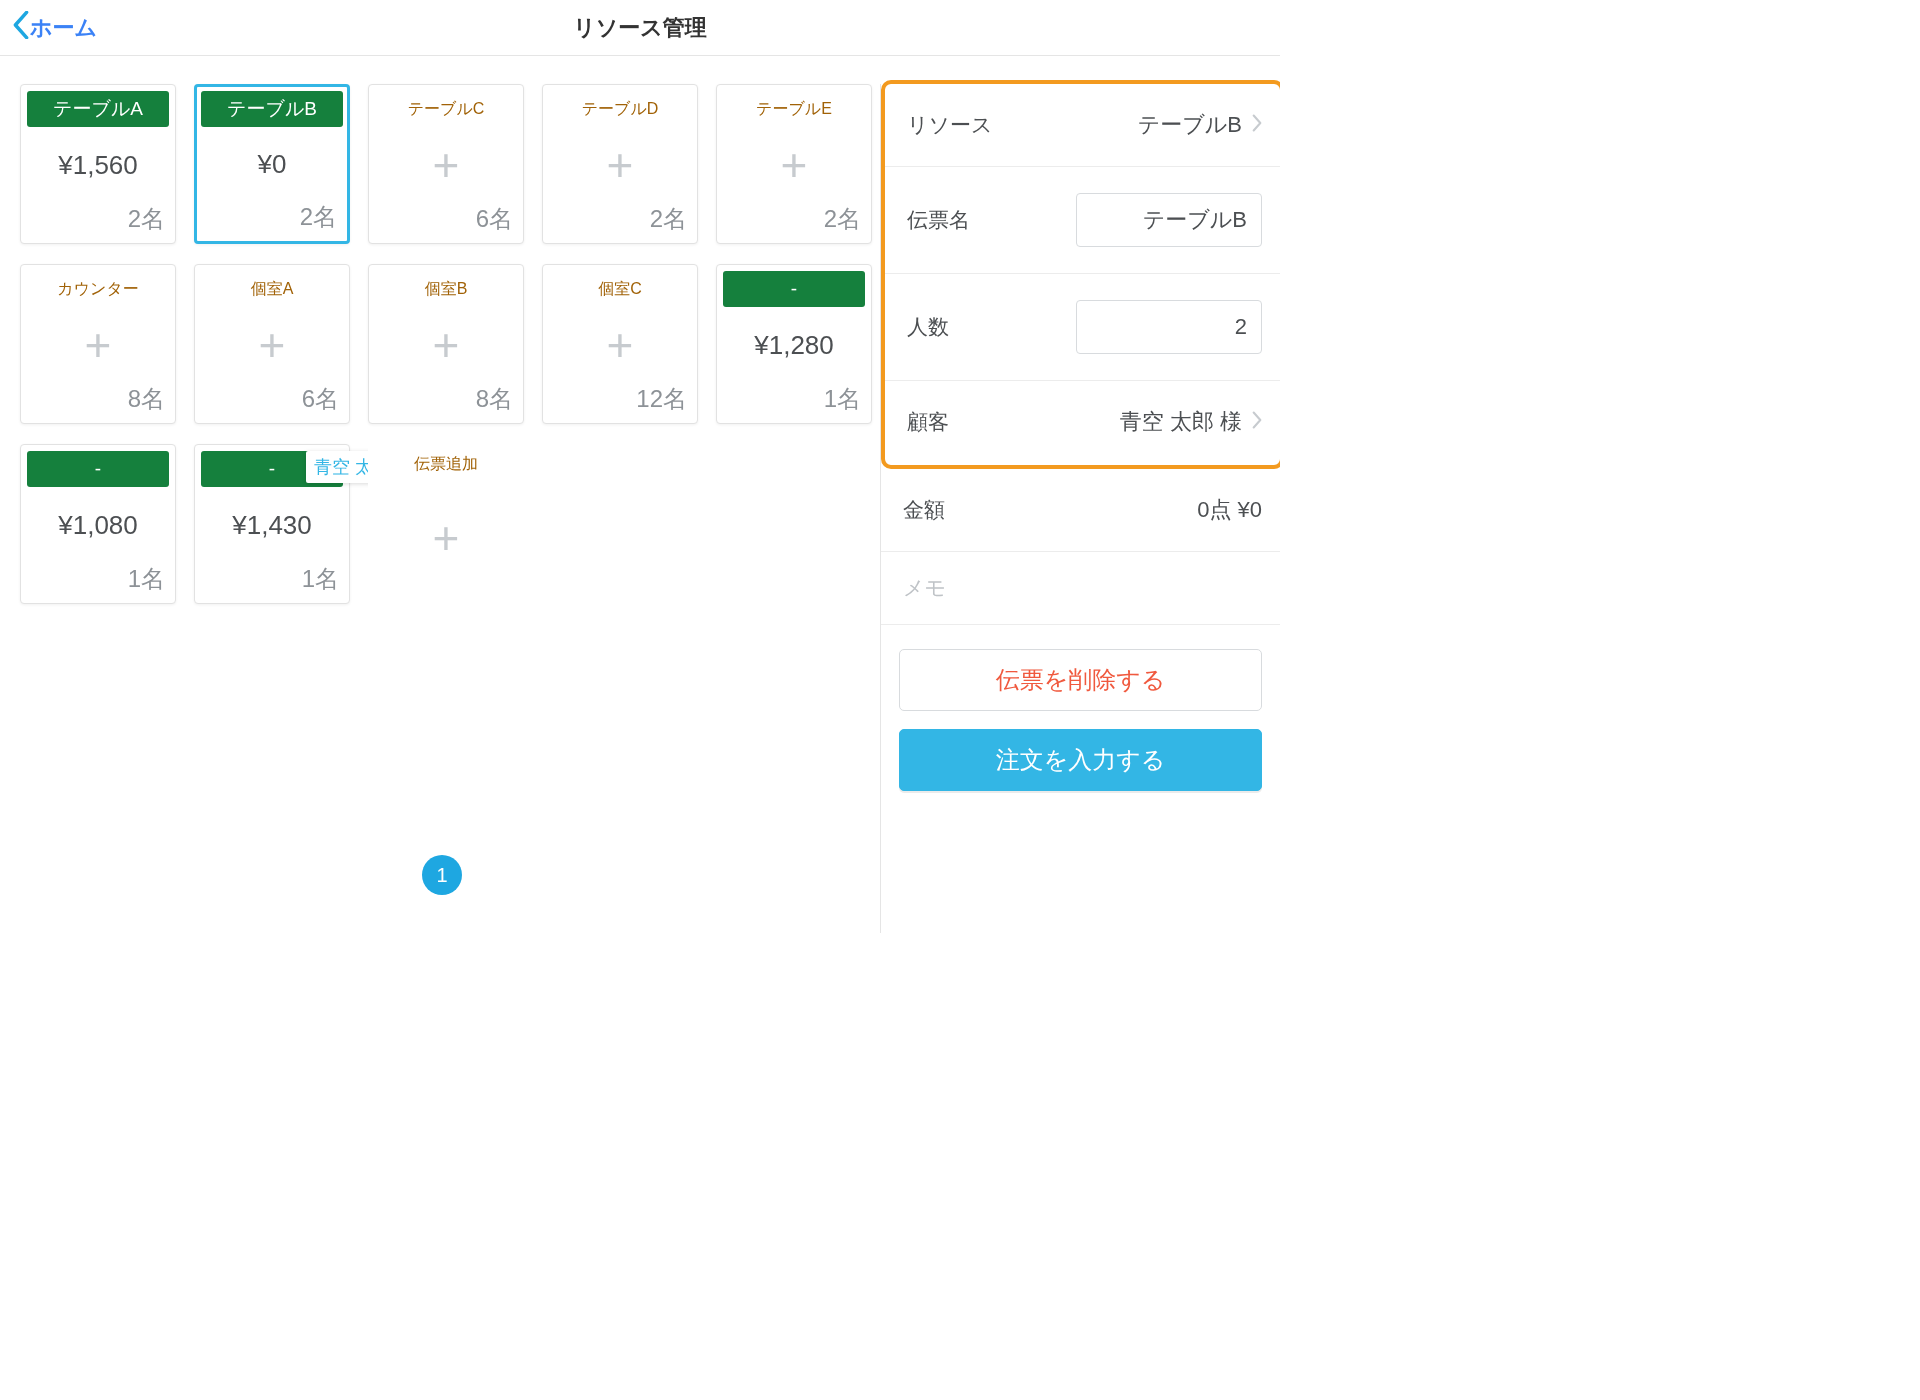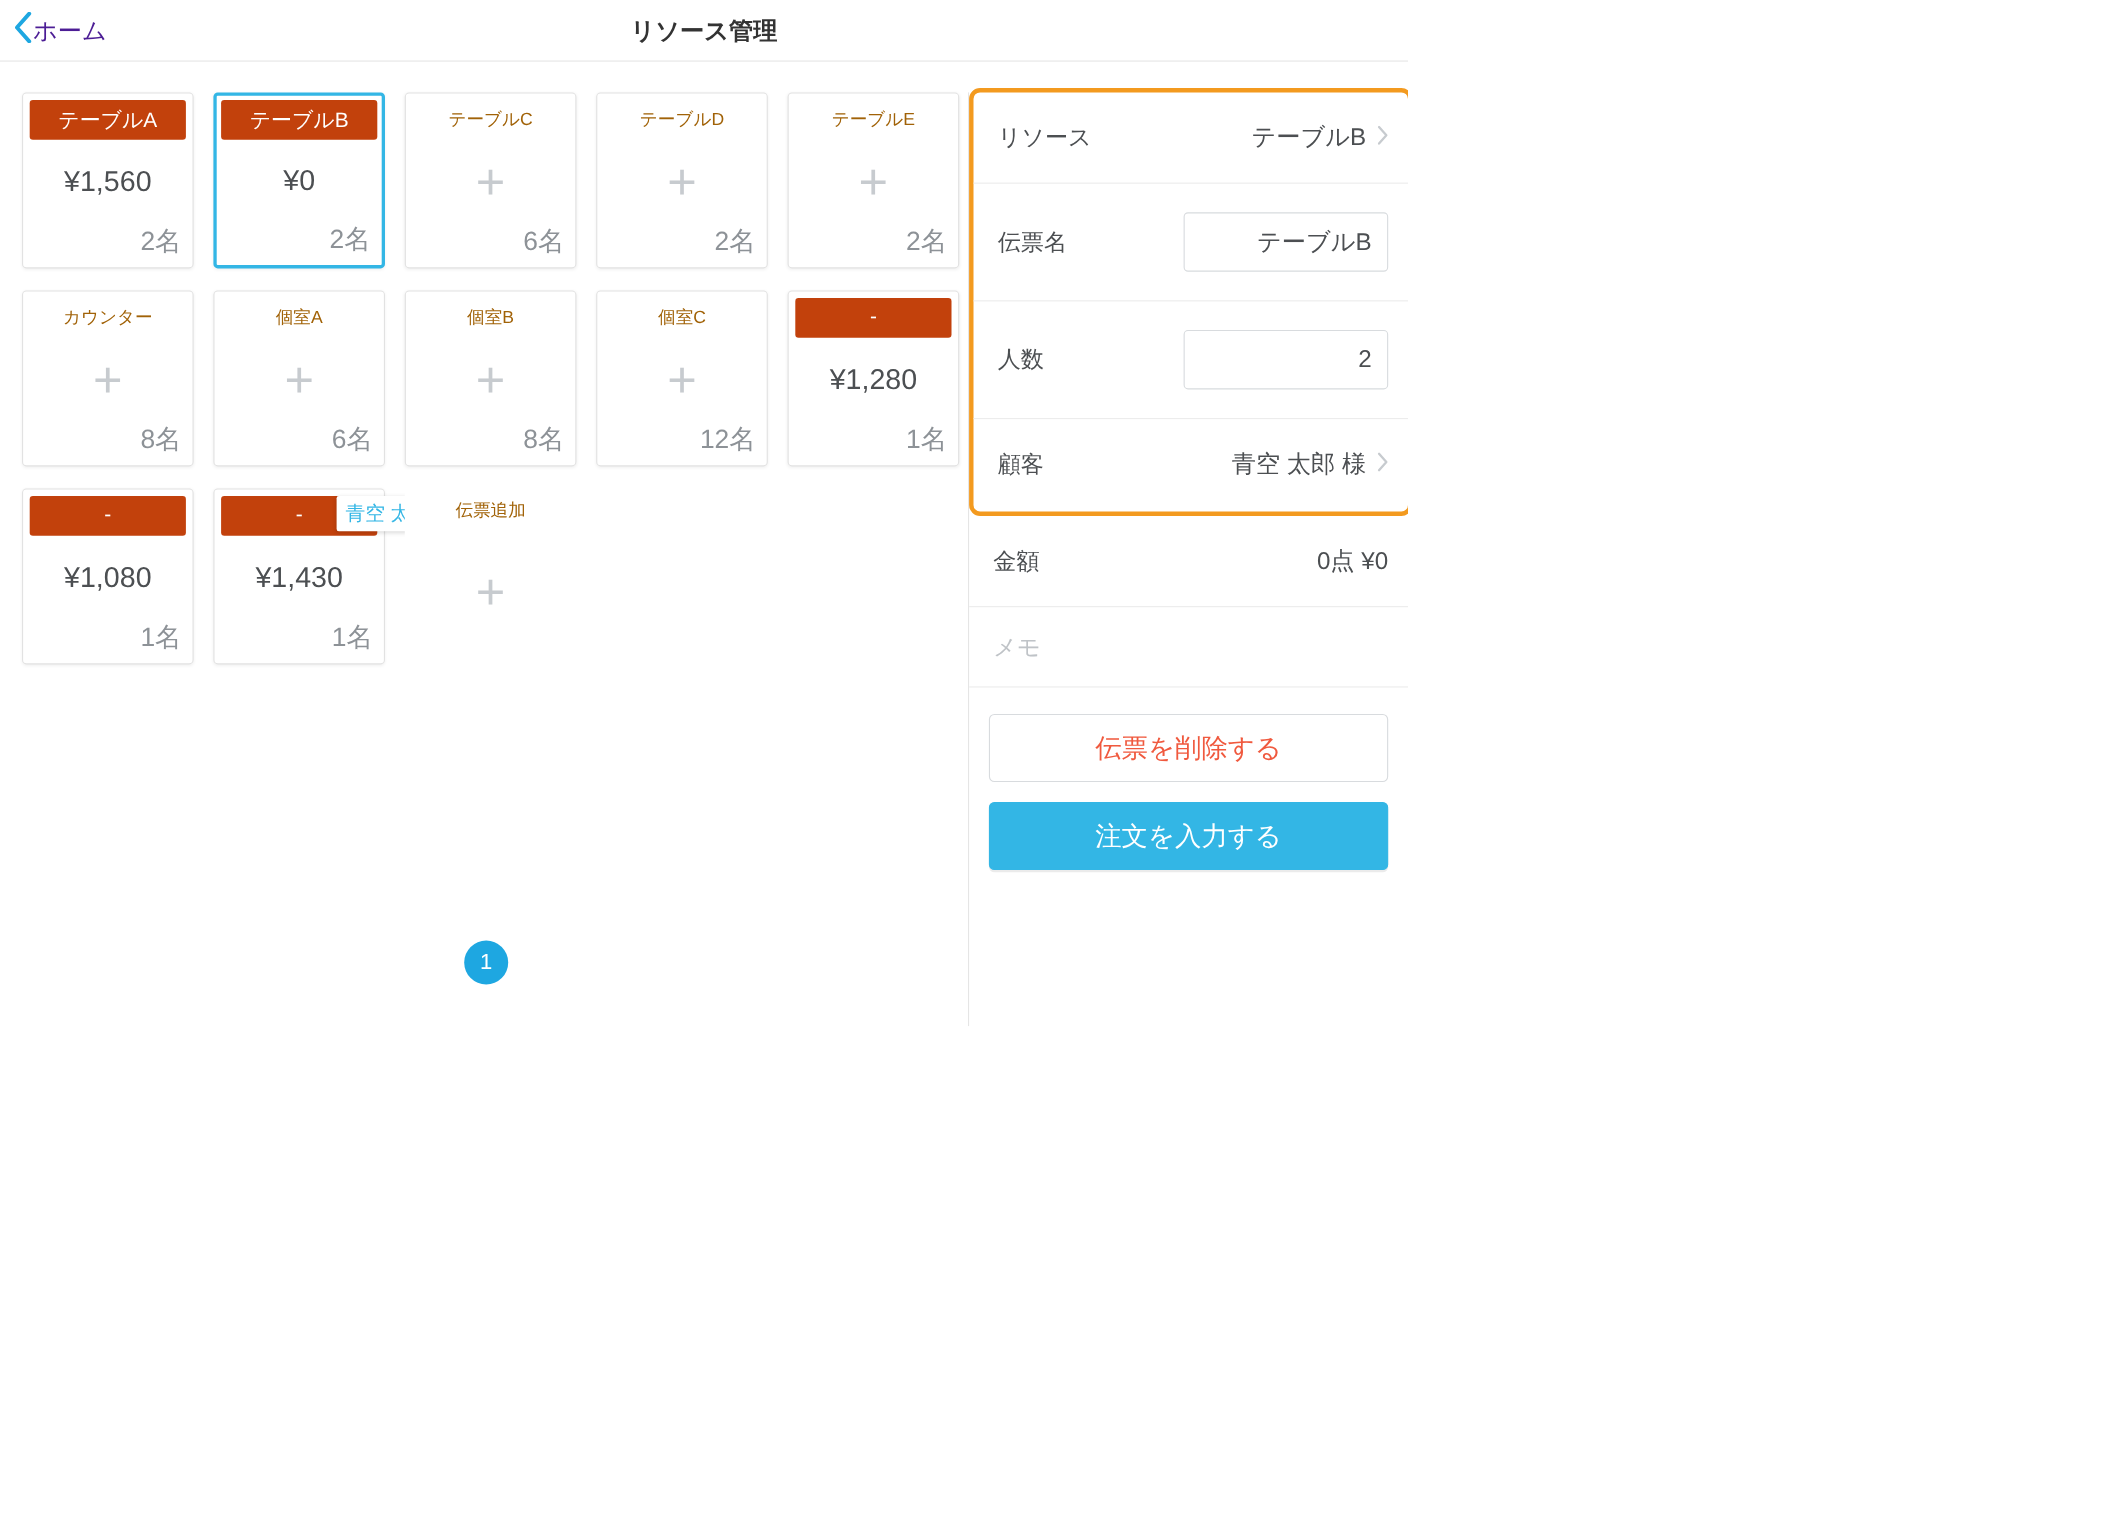--- a/index.html
+++ b/index.html
@@ -17,21 +17,21 @@
   .header {
     height: 56px;
     border-bottom: 1px solid #e5e5e5;
     display:flex;
     align-items:center;
     position:relative;
     padding: 0 12px;
   }
   .back {
     display:flex; align-items:center;
-    color:#4c1d95; font-size:22px; cursor:pointer;
+    color:#3b82f6; font-size:22px; cursor:pointer;font-weight:bold;
   }
   .back svg { width:18px; height:28px; }
   .title {
     position:absolute; left:50%; transform:translateX(-50%);
     font-size:22px; font-weight:600; color:#333;
   }
 
   .body { flex:1; display:flex; }
 
   
@@ -56,21 +56,21 @@
     position:relative;
     box-shadow:0 1px 3px rgba(0,0,0,.06);
   }
   .card .label {
     margin:6px 6px 0 6px;
     width:calc(100% - 12px); height:36px;
     border-radius:3px;
     display:flex;align-items:center;justify-content:center;
     font-size:19px;
   }
-  .card .label.blue { background:#c2410c; color:#fff; }
+  .card .label.blue { background:#15803d; color:#fff; }
   .card .label.grey { color:#a16207; font-size:16px;}
   .card .plus {
     flex:1; display:flex;align-items:center;justify-content:center;
     color:#c7cbcf; font-size:46px; font-weight:300; line-height:1;
   }
   .card .plus.tight { margin-top:-6px; }
   .card .price {
     flex:1; display:flex;align-items:center;justify-content:center;
     font-size:26px; font-weight:500; color:#4c4f52;
   }

